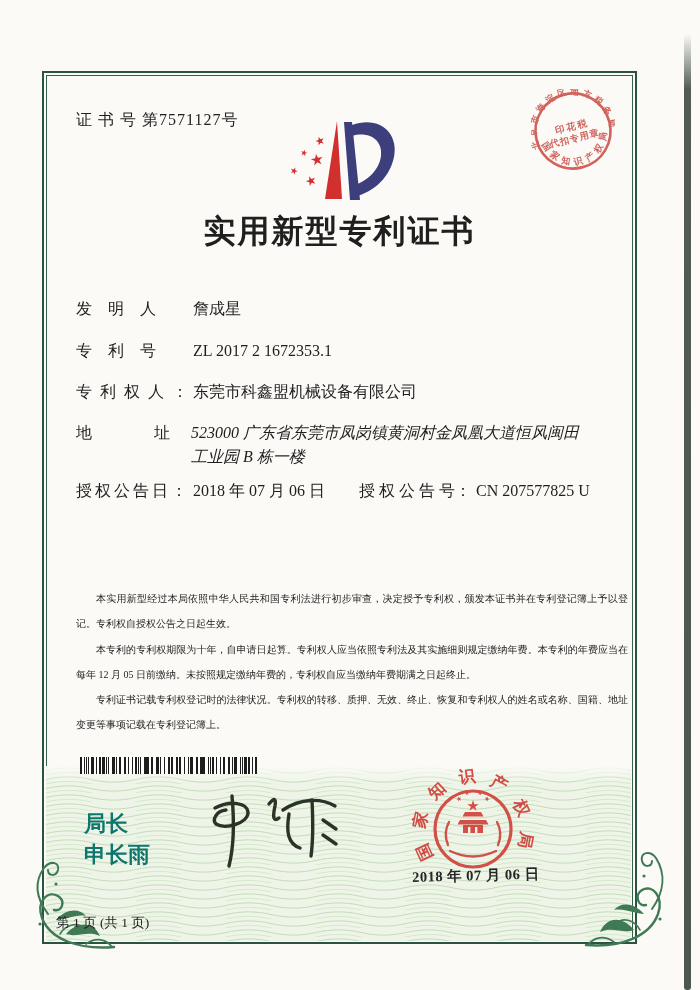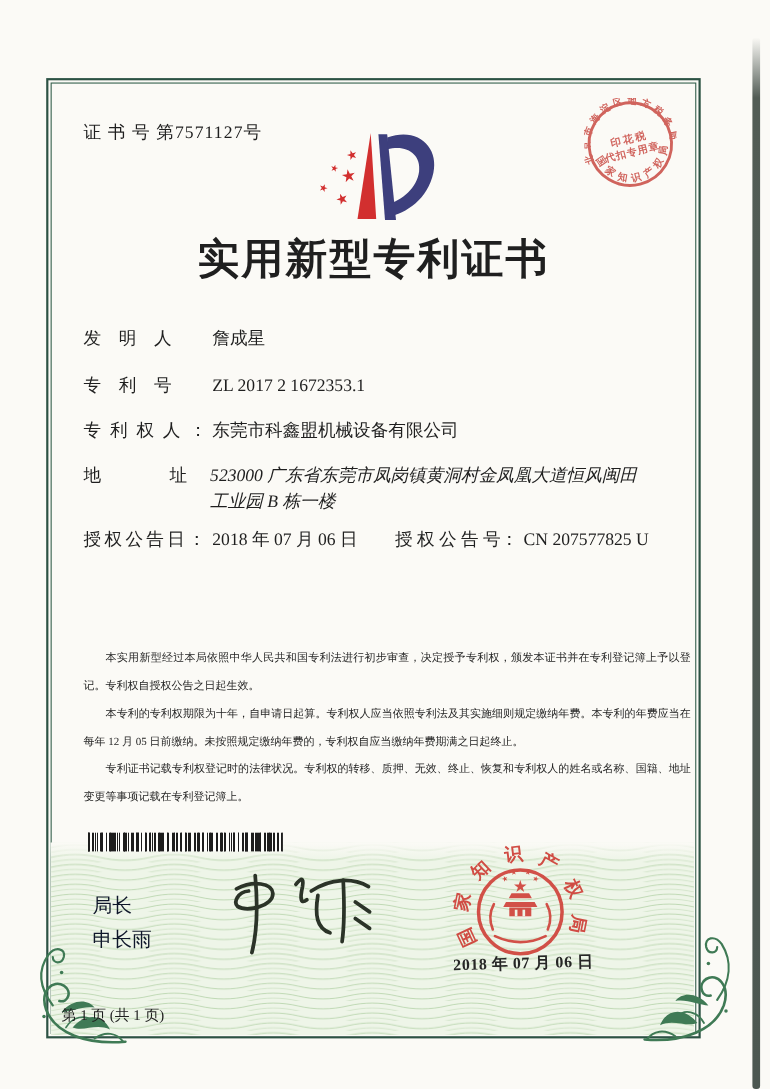--- a/index.html
+++ b/index.html
@@ -18,21 +18,21 @@
   }
   
   .frame{
     left:42px;top:71px;width:595px;height:873px;
     border:2.5px solid #2c5244;box-sizing:border-box;
   }
   .frame-inner{position:absolute;inset:2px;border:1px solid #35604d;}
   .cert-no{left:76px;top:110px;font-size:16px;letter-spacing:1px;}
   .title{
     left:42px;top:210px;width:595px;text-align:center;
-    font-size:38px;font-weight:bold;letter-spacing:2px;
+    font-size:32px;font-weight:bold;letter-spacing:2px;
   }
   
   .fields{left:76px;top:296px;width:556px;font-size:16px;}
   .frow{line-height:26px;margin-bottom:15.5px;white-space:nowrap;}
   .frow .lab{
     display:inline-block;width:112px;vertical-align:top;
   }
   .frow .val{margin-left:5px;}
   .frow.addr{line-height:24px;margin-bottom:9px;}
   .frow.addr .val{
@@ -49,21 +49,21 @@
   .panel-fade{left:46px;top:766px;width:585px;height:16px;
     background:linear-gradient(to bottom,#fbfaf6,rgba(251,250,246,0));}
   .barcode{
     left:80px;top:757px;width:177px;height:17px;background:#fdfdfb;
     background-image:
       repeating-linear-gradient(90deg,#1d1d1d 0 1.5px,rgba(0,0,0,0) 1.5px 4px),
       repeating-linear-gradient(90deg,#1d1d1d 0 1px,rgba(0,0,0,0) 1px 6.5px),
       repeating-linear-gradient(90deg,#1d1d1d 0 2px,rgba(0,0,0,0) 2px 11px);
   }
   .signer{left:84px;top:808px;font-family:"Liberation Sans",sans-serif;
-    font-size:18px;line-height:31px;color:#0f172a;font-weight:normal;}
+    font-size:22px;line-height:31px;color:#0f766e;font-weight:bold;}
   .signature{left:185px;top:790px;}
   
   .seal{left:406px;top:763px;width:134px;height:134px;opacity:.93;}
   .seal .ring-char{
     position:absolute;width:18px;height:18px;text-align:center;
     font-size:16.5px;font-weight:bold;color:#cf4038;line-height:18px;
   }
   .seal-date{
     left:412px;top:866px;width:150px;font-size:14.5px;color:#262626;
     letter-spacing:.5px;transform:rotate(-1.5deg);font-weight:bold;

